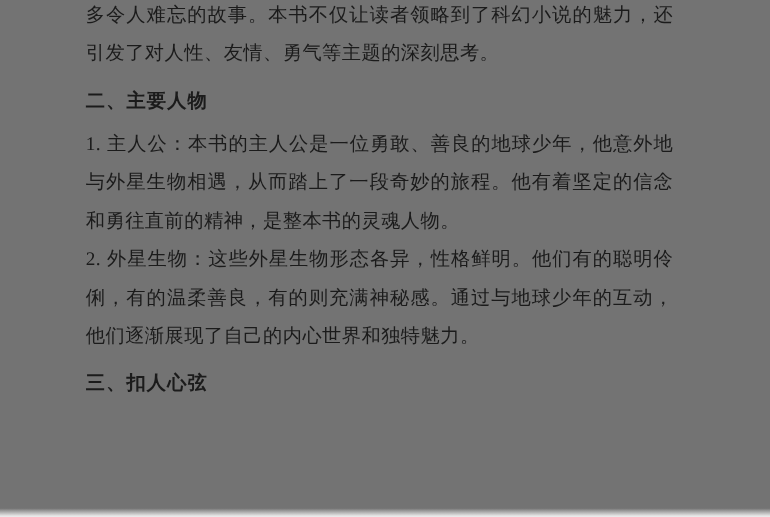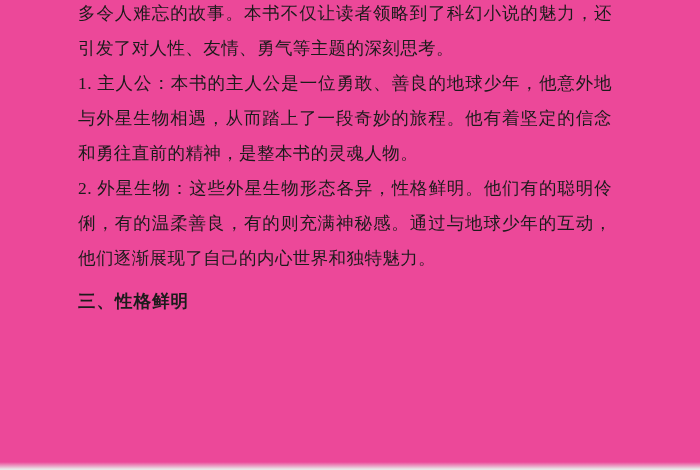--- a/index.html
+++ b/index.html
@@ -10,21 +10,21 @@
     width: 700px;
     height: 470px;
     background: #e9e9e9;
     font-family: "Liberation Serif", serif;
     overflow: hidden;
   }
   #page {
     position: relative;
     width: 700px;
     height: 470px;
-    background: #ec4899;
+    background: #737373;
     box-sizing: border-box;
     padding: 0 88px 0 78px;
     overflow: hidden;
   }
   .doc-body {
     position: relative;
     top: -4px;
   }
   p {
     margin: 0;
@@ -62,23 +62,24 @@
   }
 </style>
 </head>
 <body>
 
 <div id="page">
   <div class="doc-body">
 
     <p class="para">多令人难忘的故事。本书不仅让读者领略到了科幻小说的魅力，还引发了对人性、友情、勇气等主题的深刻思考。</p>
 
+    <p class="heading">二、主要人物</p>
 
     <p class="para">1. 主人公：本书的主人公是一位勇敢、善良的地球少年，他意外地与外星生物相遇，从而踏上了一段奇妙的旅程。他有着坚定的信念和勇往直前的精神，是整本书的灵魂人物。</p>
 
     <p class="para">2. 外星生物：这些外星生物形态各异，性格鲜明。他们有的聪明伶俐，有的温柔善良，有的则充满神秘感。通过与地球少年的互动，他们逐渐展现了自己的内心世界和独特魅力。</p>
 
-    <p class="heading">三、性格鲜明</p>
+    <p class="heading">三、扣人心弦</p>
 
 
   </div>
   <div class="fade-bottom"></div>
 </div>
 
 </body></html>

